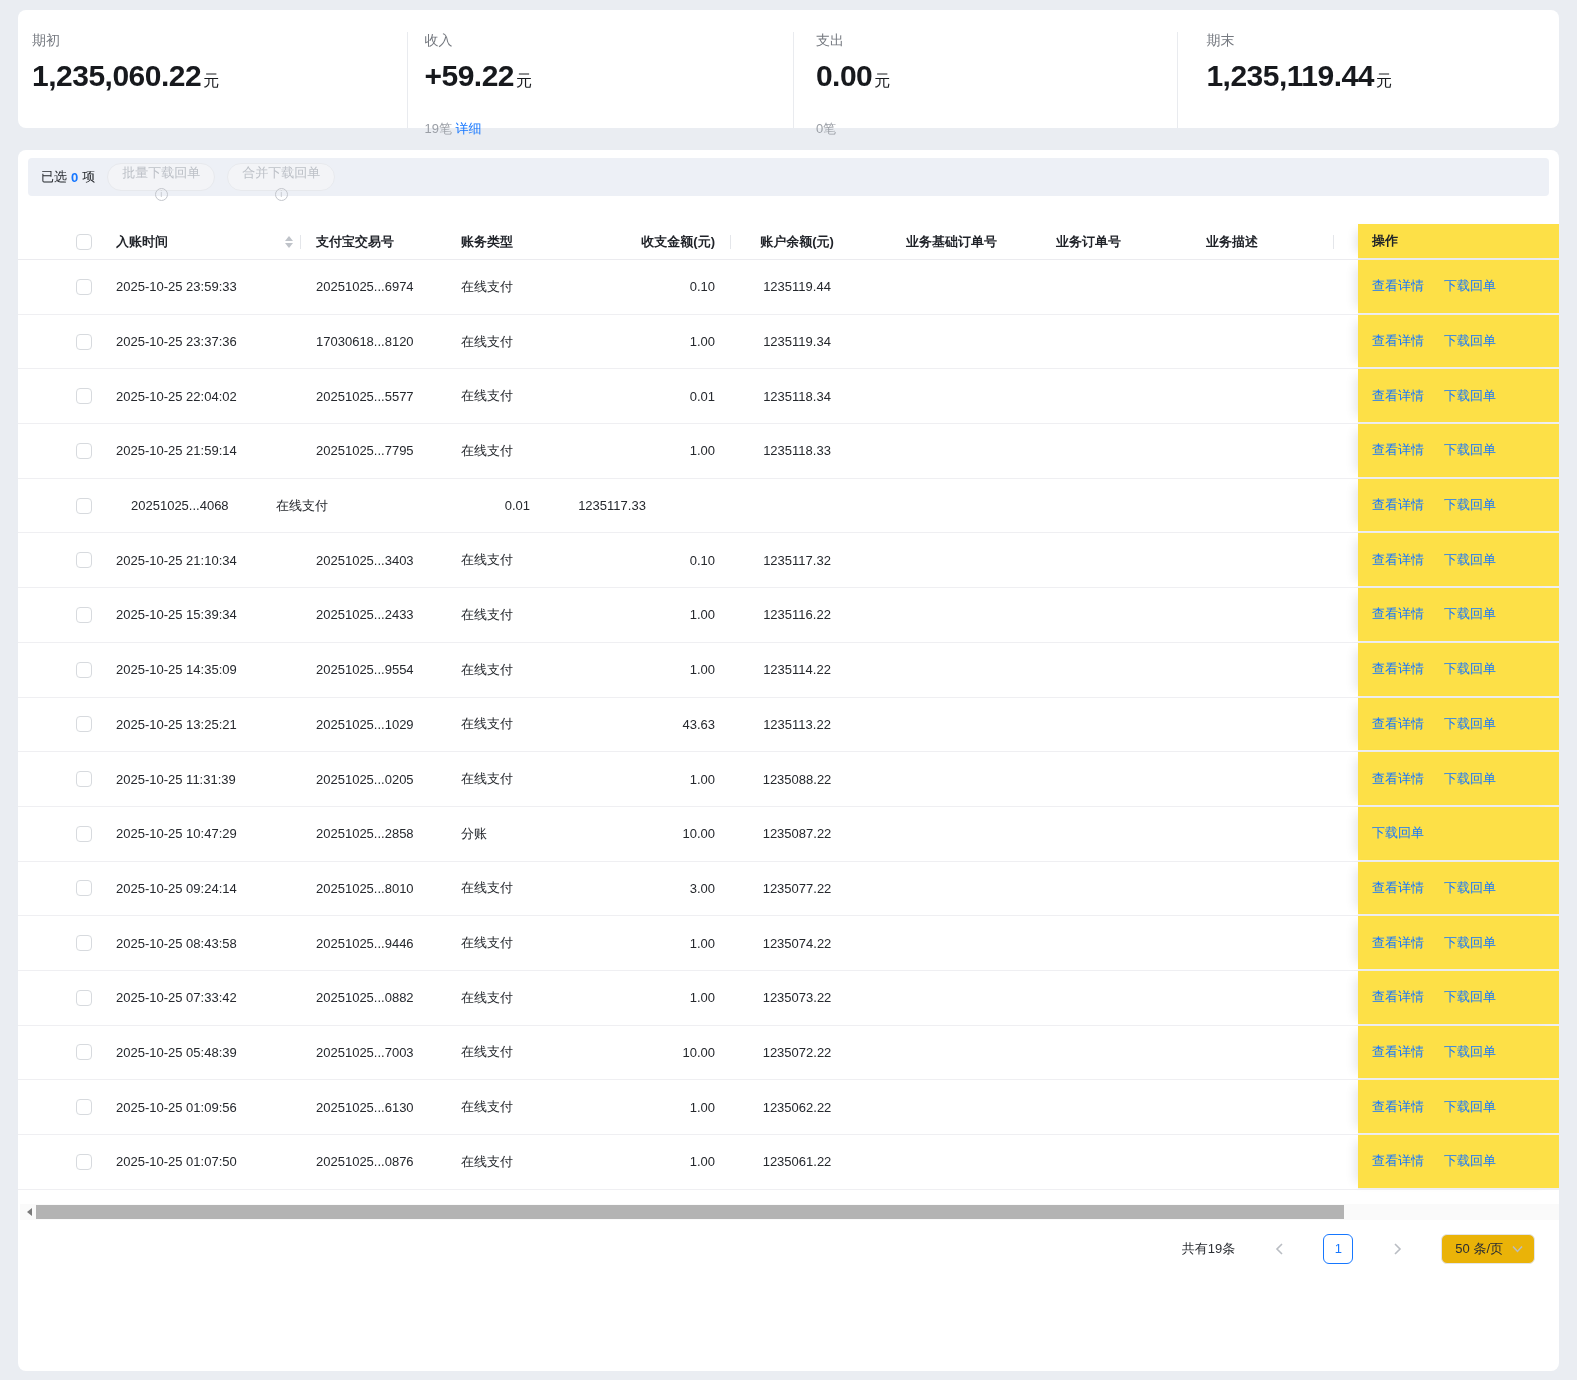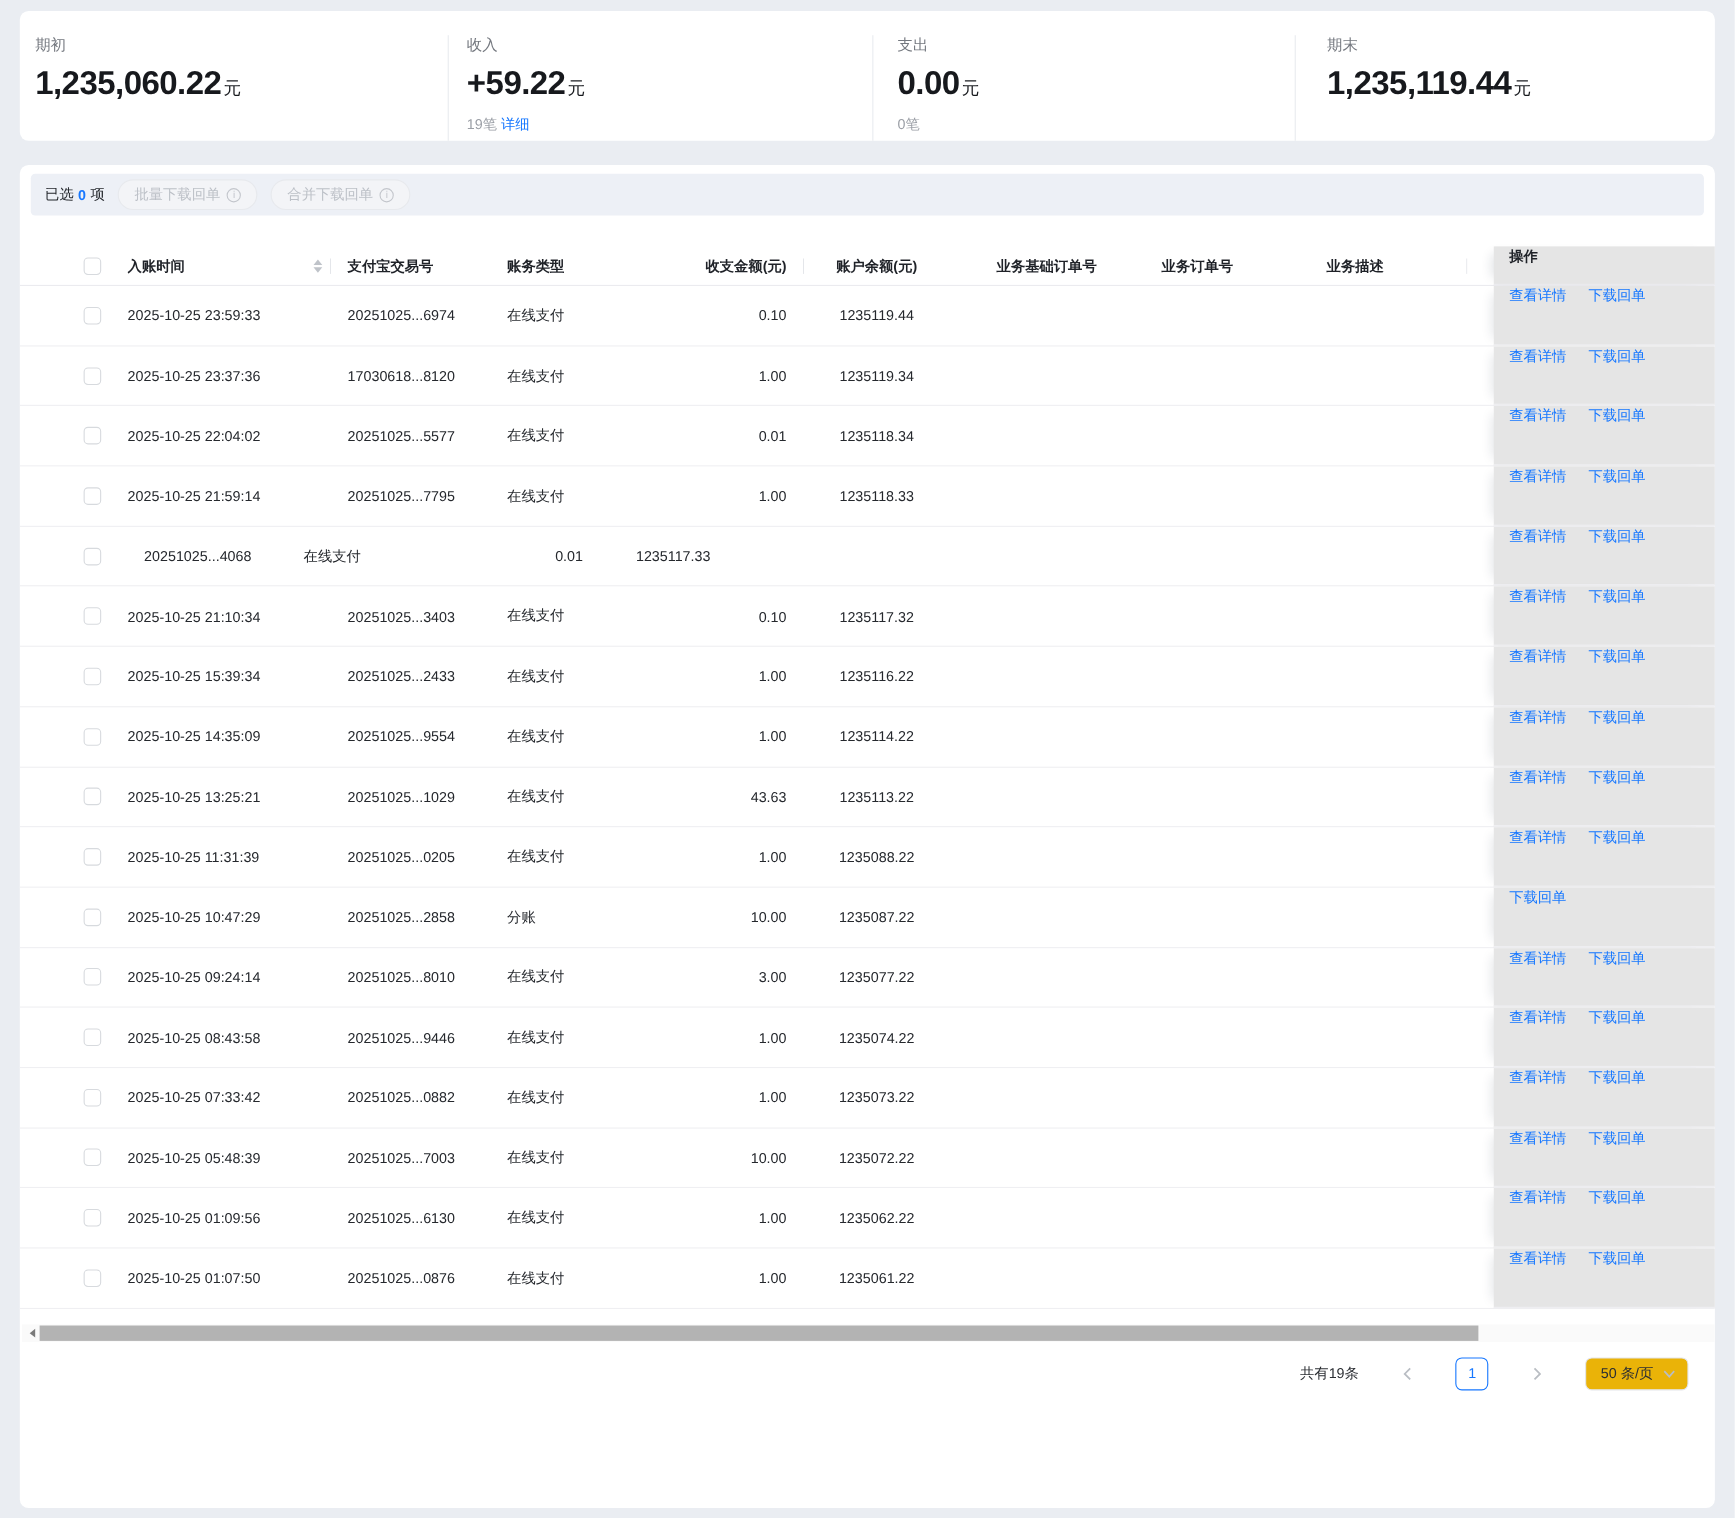--- a/index.html
+++ b/index.html
@@ -18,60 +18,60 @@
   .summary { display:flex; height:118px; padding-top:22px; margin-bottom:22px; }
   .sum-col { position:relative; }
   .sum-col.c1 { width:392px; padding-left:14px; }
   .sum-col.c2 { width:388px; padding-left:16px; }
   .sum-col.c3 { width:387px; padding-left:22px; }
   .sum-col.c4 { width:384px; padding-left:28px; }
   .sum-col + .sum-col { border-left:1px solid #e9ebef; }
   .sum-label { font-size:14px; color:#74787f; margin-bottom:9px; }
   .sum-value { font-size:30px; font-weight:700; color:#17191d; letter-spacing:-0.5px; }
   .sum-unit { font-size:16px; font-weight:400; margin-left:2px; }
-  .sum-sub { margin-top:11px; font-size:13px; color:#9b9fa6; }
+  .sum-sub { margin-top:27px; font-size:13px; color:#9b9fa6; }
   .link { color:#1677ff; cursor:pointer; text-decoration:none; }
 
   
   .main { position:relative; height:1221px; overflow:hidden; }
 
   .section-head { display:flex; align-items:center; justify-content:space-between;
     padding:22px 16px 0 14px; height:62px; }
   .section-title { font-size:17px; font-weight:700; color:#1c1f24; }
   .toolbar { display:flex; gap:12px; }
   .pill-btn { height:30px; padding:0 19px; border:1px solid #e3e5ea; border-radius:16px;
     background:#fff; font-size:13px; color:#2b2e33; display:flex; align-items:center; cursor:pointer; }
 
   .selection-bar { margin:8px 10px 0; height:38px; background:#edf0f6; border-radius:4px;
     display:flex; align-items:center; padding-left:13px; font-size:13px; color:#23262b; }
   .sel-count { color:#1677ff; font-weight:700; margin:0 4px; }
   .disabled-btn { height:28px; padding:0 14px; margin-left:12px; border:1px solid #e7e9ed;
     border-radius:15px; background:#f3f4f7; color:#bcc0c7; font-size:13px;
-    display:flex; align-items:center; gap:6px; cursor:not-allowed; }
+    display:flex; align-items:center; gap:6px; cursor:not-allowed;flex-direction:column; }
   .info-icon { width:13px; height:13px; border:1px solid #c3c6cc; border-radius:50%;
     font-size:9px; line-height:11px; text-align:center; color:#c3c6cc; font-style:normal; display:inline-block; }
 
   
   .table { position:relative; margin-top:28px; }
   .tr { position:relative; display:flex; align-items:center; height:54.7px;
     border-bottom:1px solid #efeff2; font-size:13px; color:#25282d;padding-left:36px; }
   .tr.head { height:36px; font-weight:700; color:#1f2228; border-bottom:1px solid #ebebef; }
   .td { flex:none; display:flex; align-items:center; height:100%; overflow:hidden; white-space:nowrap; }
   .c-check   { width:62px;  padding-left:22px; }
   .c-time    { width:185px; }
   .c-txn     { width:145px; padding-left:15px; }
   .c-type    { width:135px; padding-left:15px; }
   .c-amount  { width:150px; padding-right:16px; justify-content:flex-end; }
   .c-balance { width:148px; padding-right:16px; justify-content:center; }
   .c-base    { width:150px; padding-left:27px; }
   .c-order   { width:150px; padding-left:27px; }
   .c-desc    { width:155px; padding-left:27px; }
   .c-remark  { flex:1; padding-left:27px; }
   .c-action  { position:absolute; right:0; top:0; width:201px; height:100%;
-    background:#e5e5e5; padding-left:14px; display:flex; gap:20px;
+    background:#fde047; padding-left:14px; display:flex; align-items:center; gap:20px;
     box-shadow:-9px 0 10px -7px rgba(25,35,61,0.13); border-bottom:1px solid #efeff2; }
   .tr.head .c-action { border-bottom:1px solid #ebebef; }
   .divider-after { position:relative; }
   .divider-after::after { content:""; position:absolute; right:0; top:11px; width:1px; height:14px; background:#e4e6ea; }
 
   .checkbox { width:16px; height:16px; border:1px solid #d7dade; border-radius:4px; background:#fff; cursor:pointer; }
 
   .sort-icon { display:flex; flex-direction:column; gap:2px; margin-left:auto; margin-right:8px; cursor:pointer; }
   .sort-icon .up { width:0; height:0; border-left:4px solid transparent; border-right:4px solid transparent; border-bottom:5px solid #bfc3c9; }
   .sort-icon .down { width:0; height:0; border-left:4px solid transparent; border-right:4px solid transparent; border-top:5px solid #bfc3c9; }

